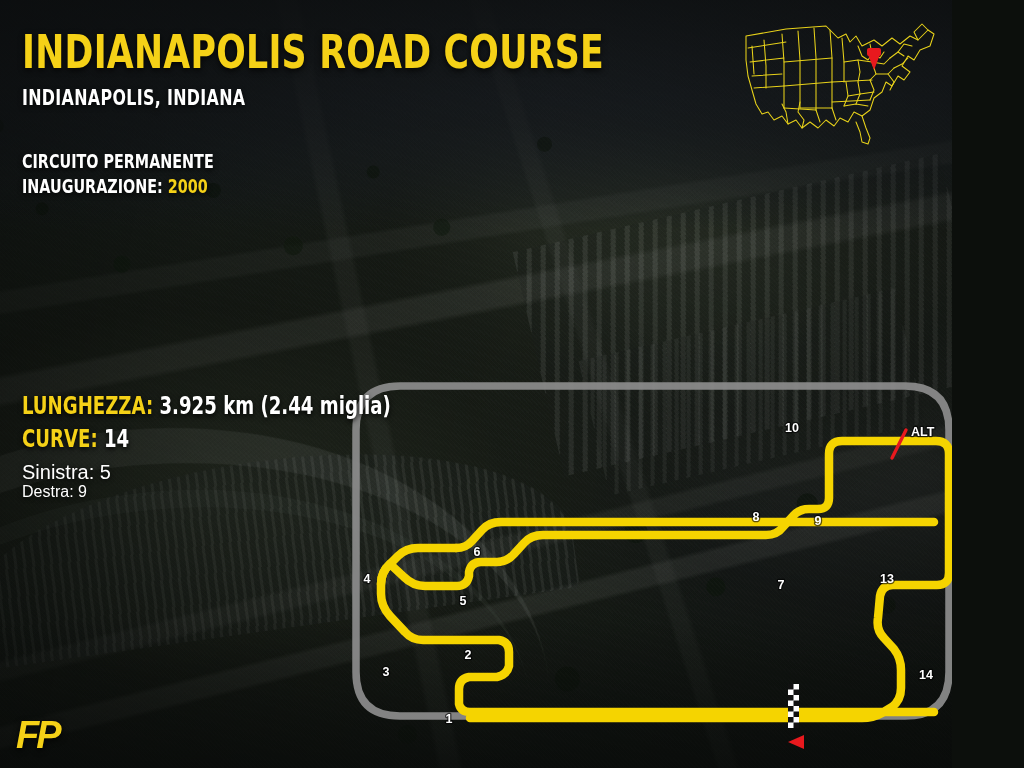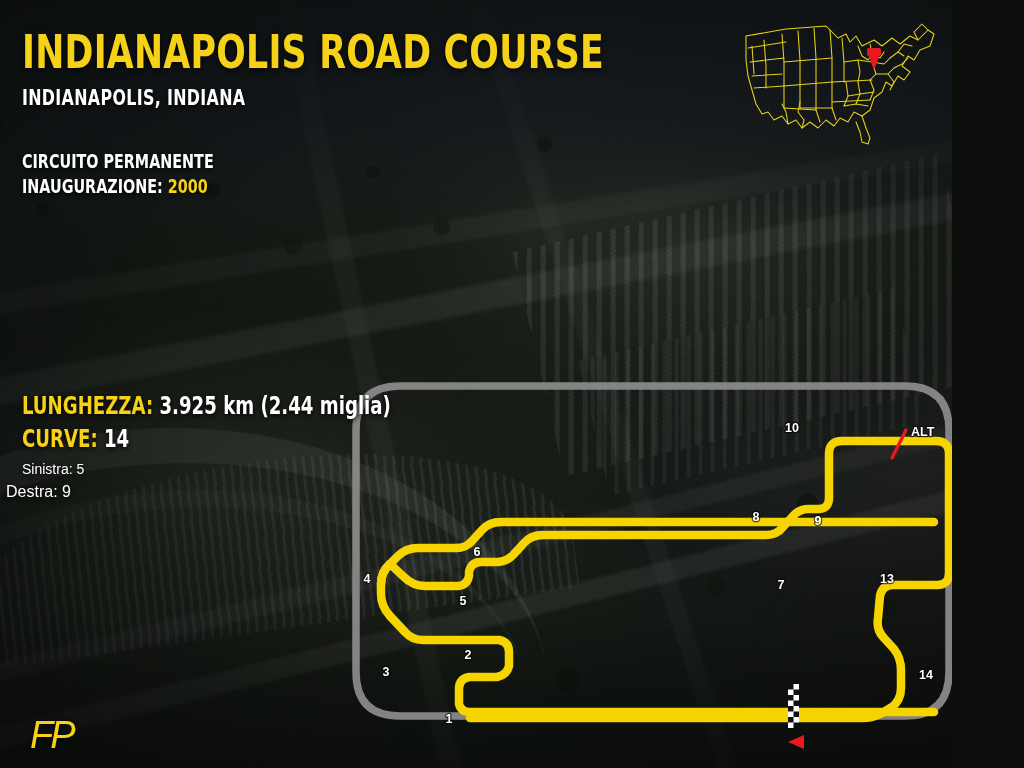--- a/index.html
+++ b/index.html
@@ -168,28 +168,28 @@
     left:22px; top:425px;
     font-size:24px; line-height:28px; color:#ffffff;
     text-shadow:0 2px 6px rgba(0,0,0,.9);
   }
   #turns .k { color:#F5D117; }
   .plain {
     font-family:"Liberation Sans", sans-serif;
     font-weight:normal; white-space:nowrap;
     text-shadow:0 1px 5px rgba(0,0,0,.9);
   }
-  #left-turns  { left:22px; top:461px; font-size:14px; color:#ffffff; }
-  #right-turns { left:6px; top:483px; font-size:16px; color:#ffffff; }
+  #left-turns  { left:22px; top:461px; font-size:20px; color:#ffffff; }
+  #right-turns { left:22px; top:483px; font-size:16px; color:#ffffff; }
 
   
   #logo {
-    left:30px; bottom:14px;
+    left:16px; bottom:14px;
     font-family:"Liberation Sans", sans-serif;
-    font-weight:normal; font-size:38px; line-height:38px;
+    font-weight:bold; font-size:38px; line-height:38px;
     color:#F5D117;
     font-style:italic; letter-spacing:-3px;
     text-shadow:0 2px 6px rgba(0,0,0,.9);
   }
 
   
   #us-map { position:absolute; right:14px; top:16px; z-index:20; }
 
   
   #track-svg { position:absolute; left:0; top:0; z-index:15; }

